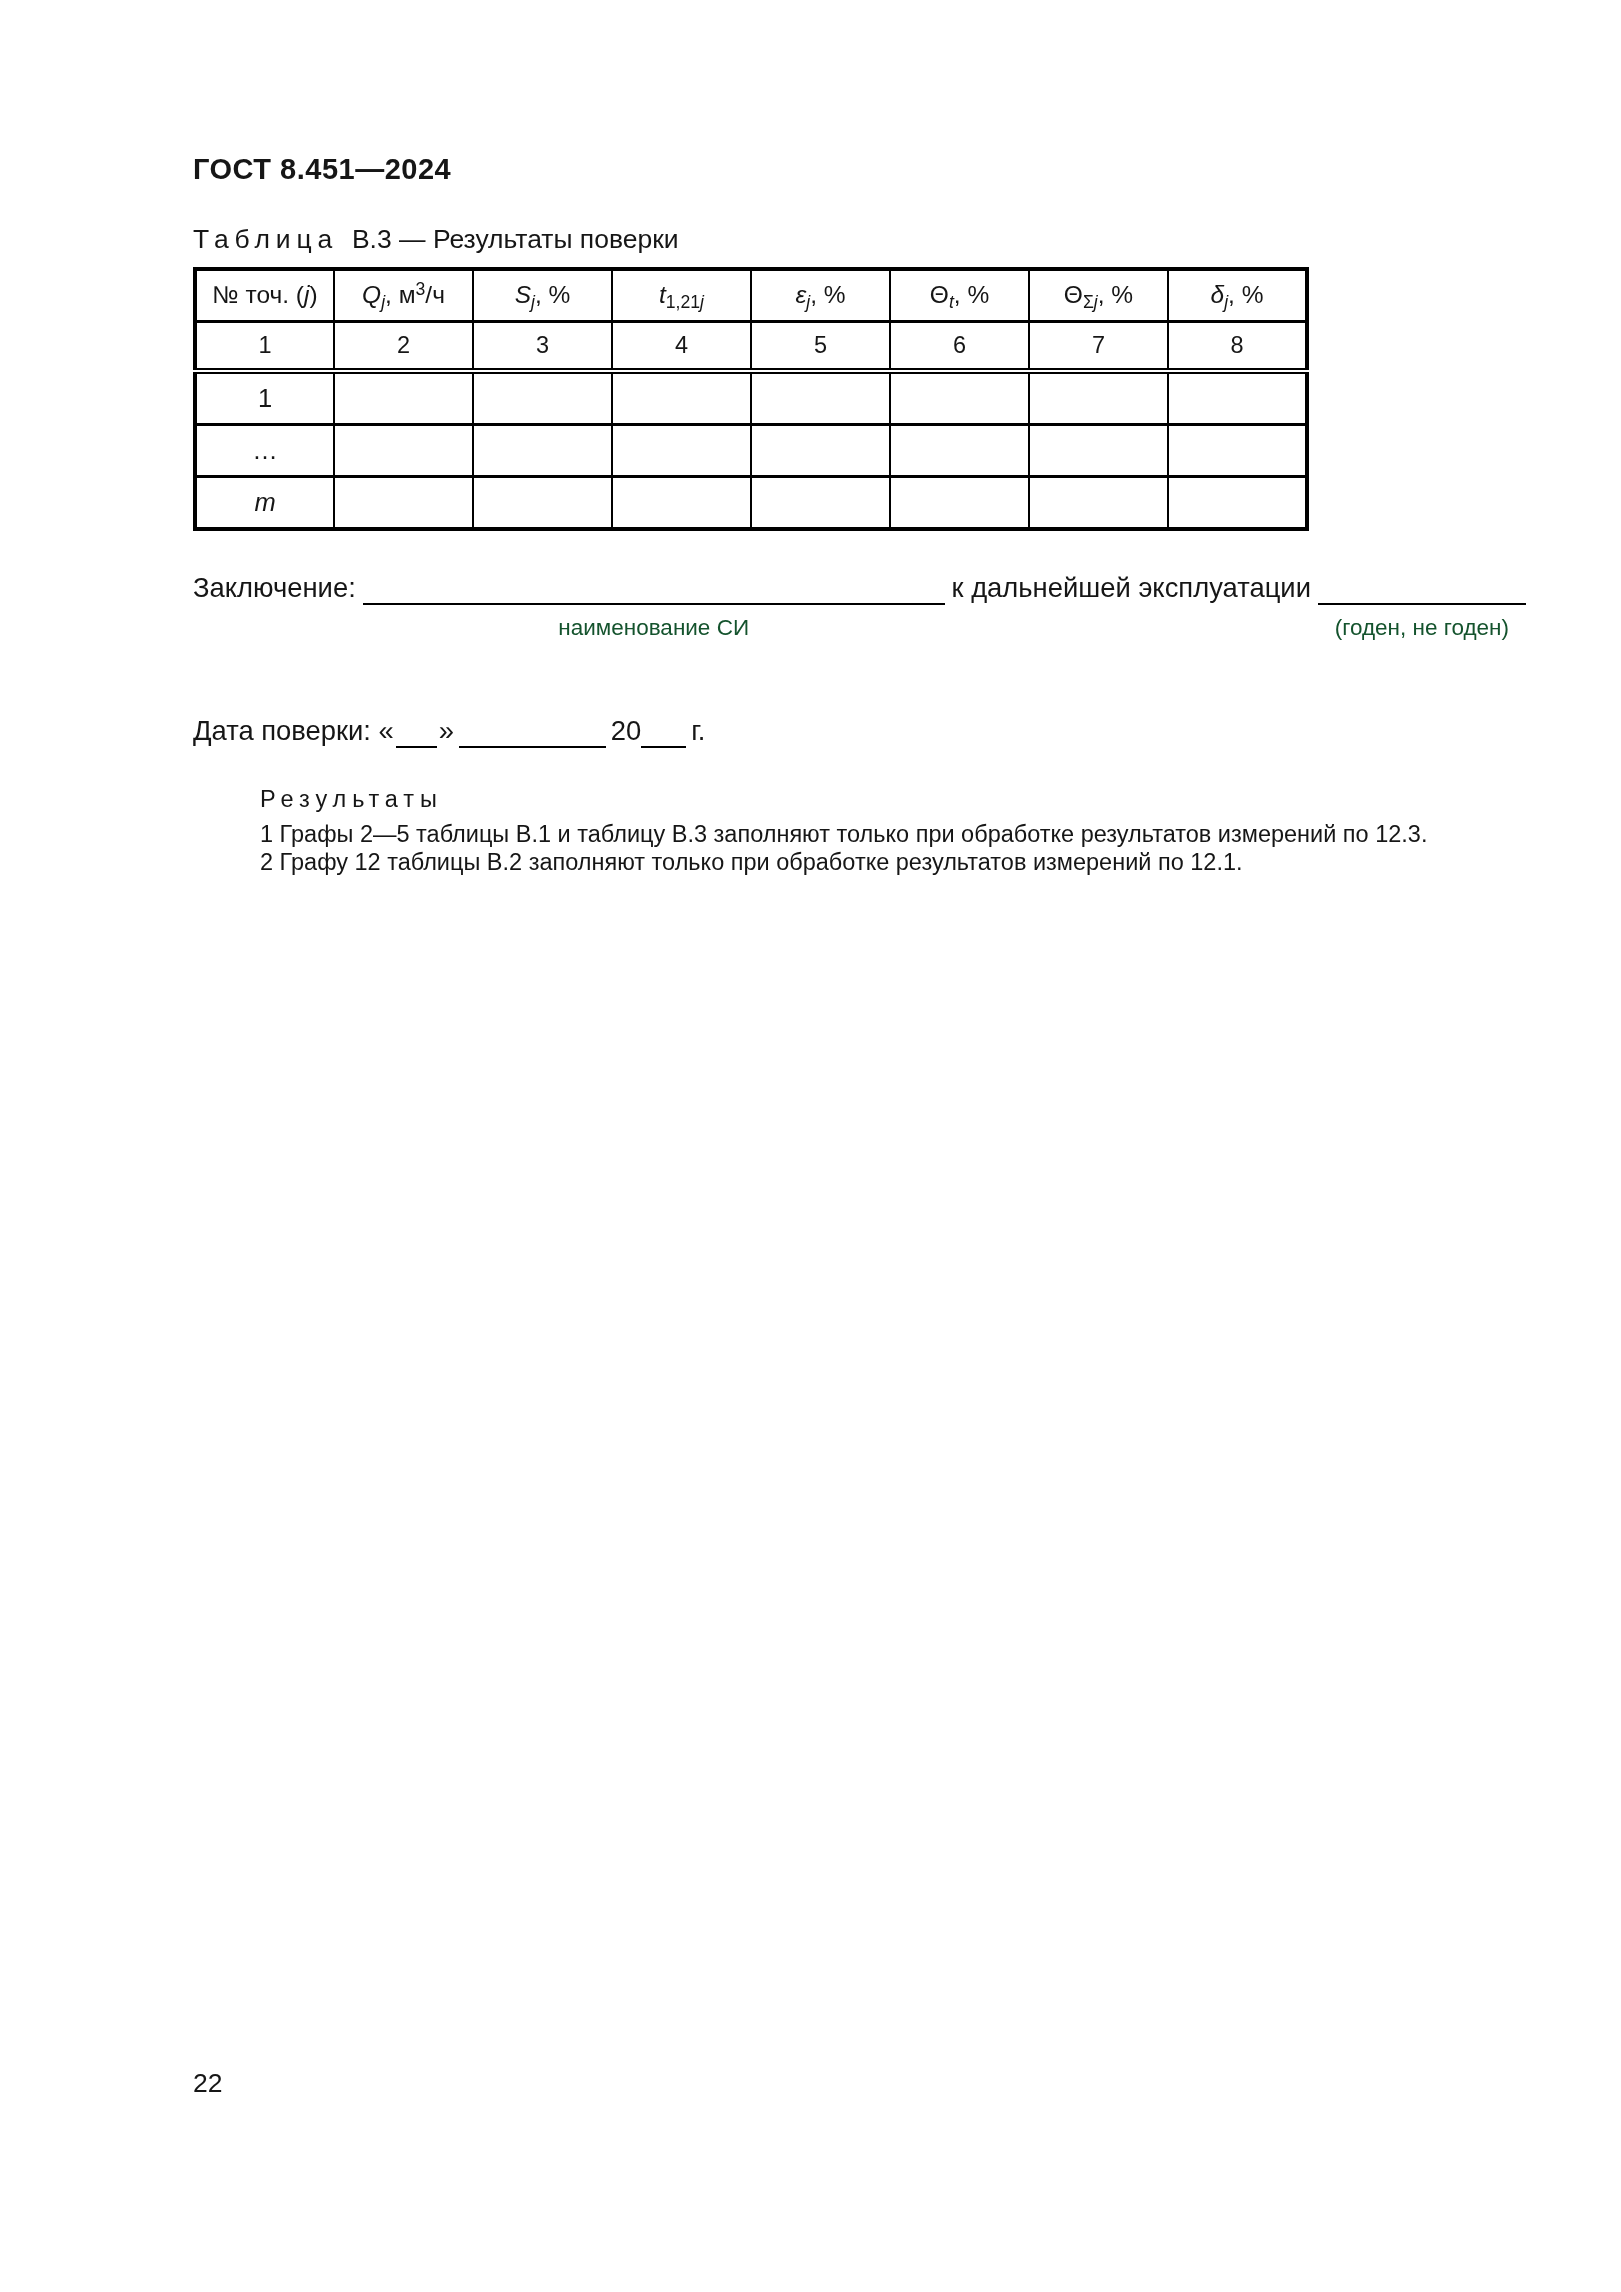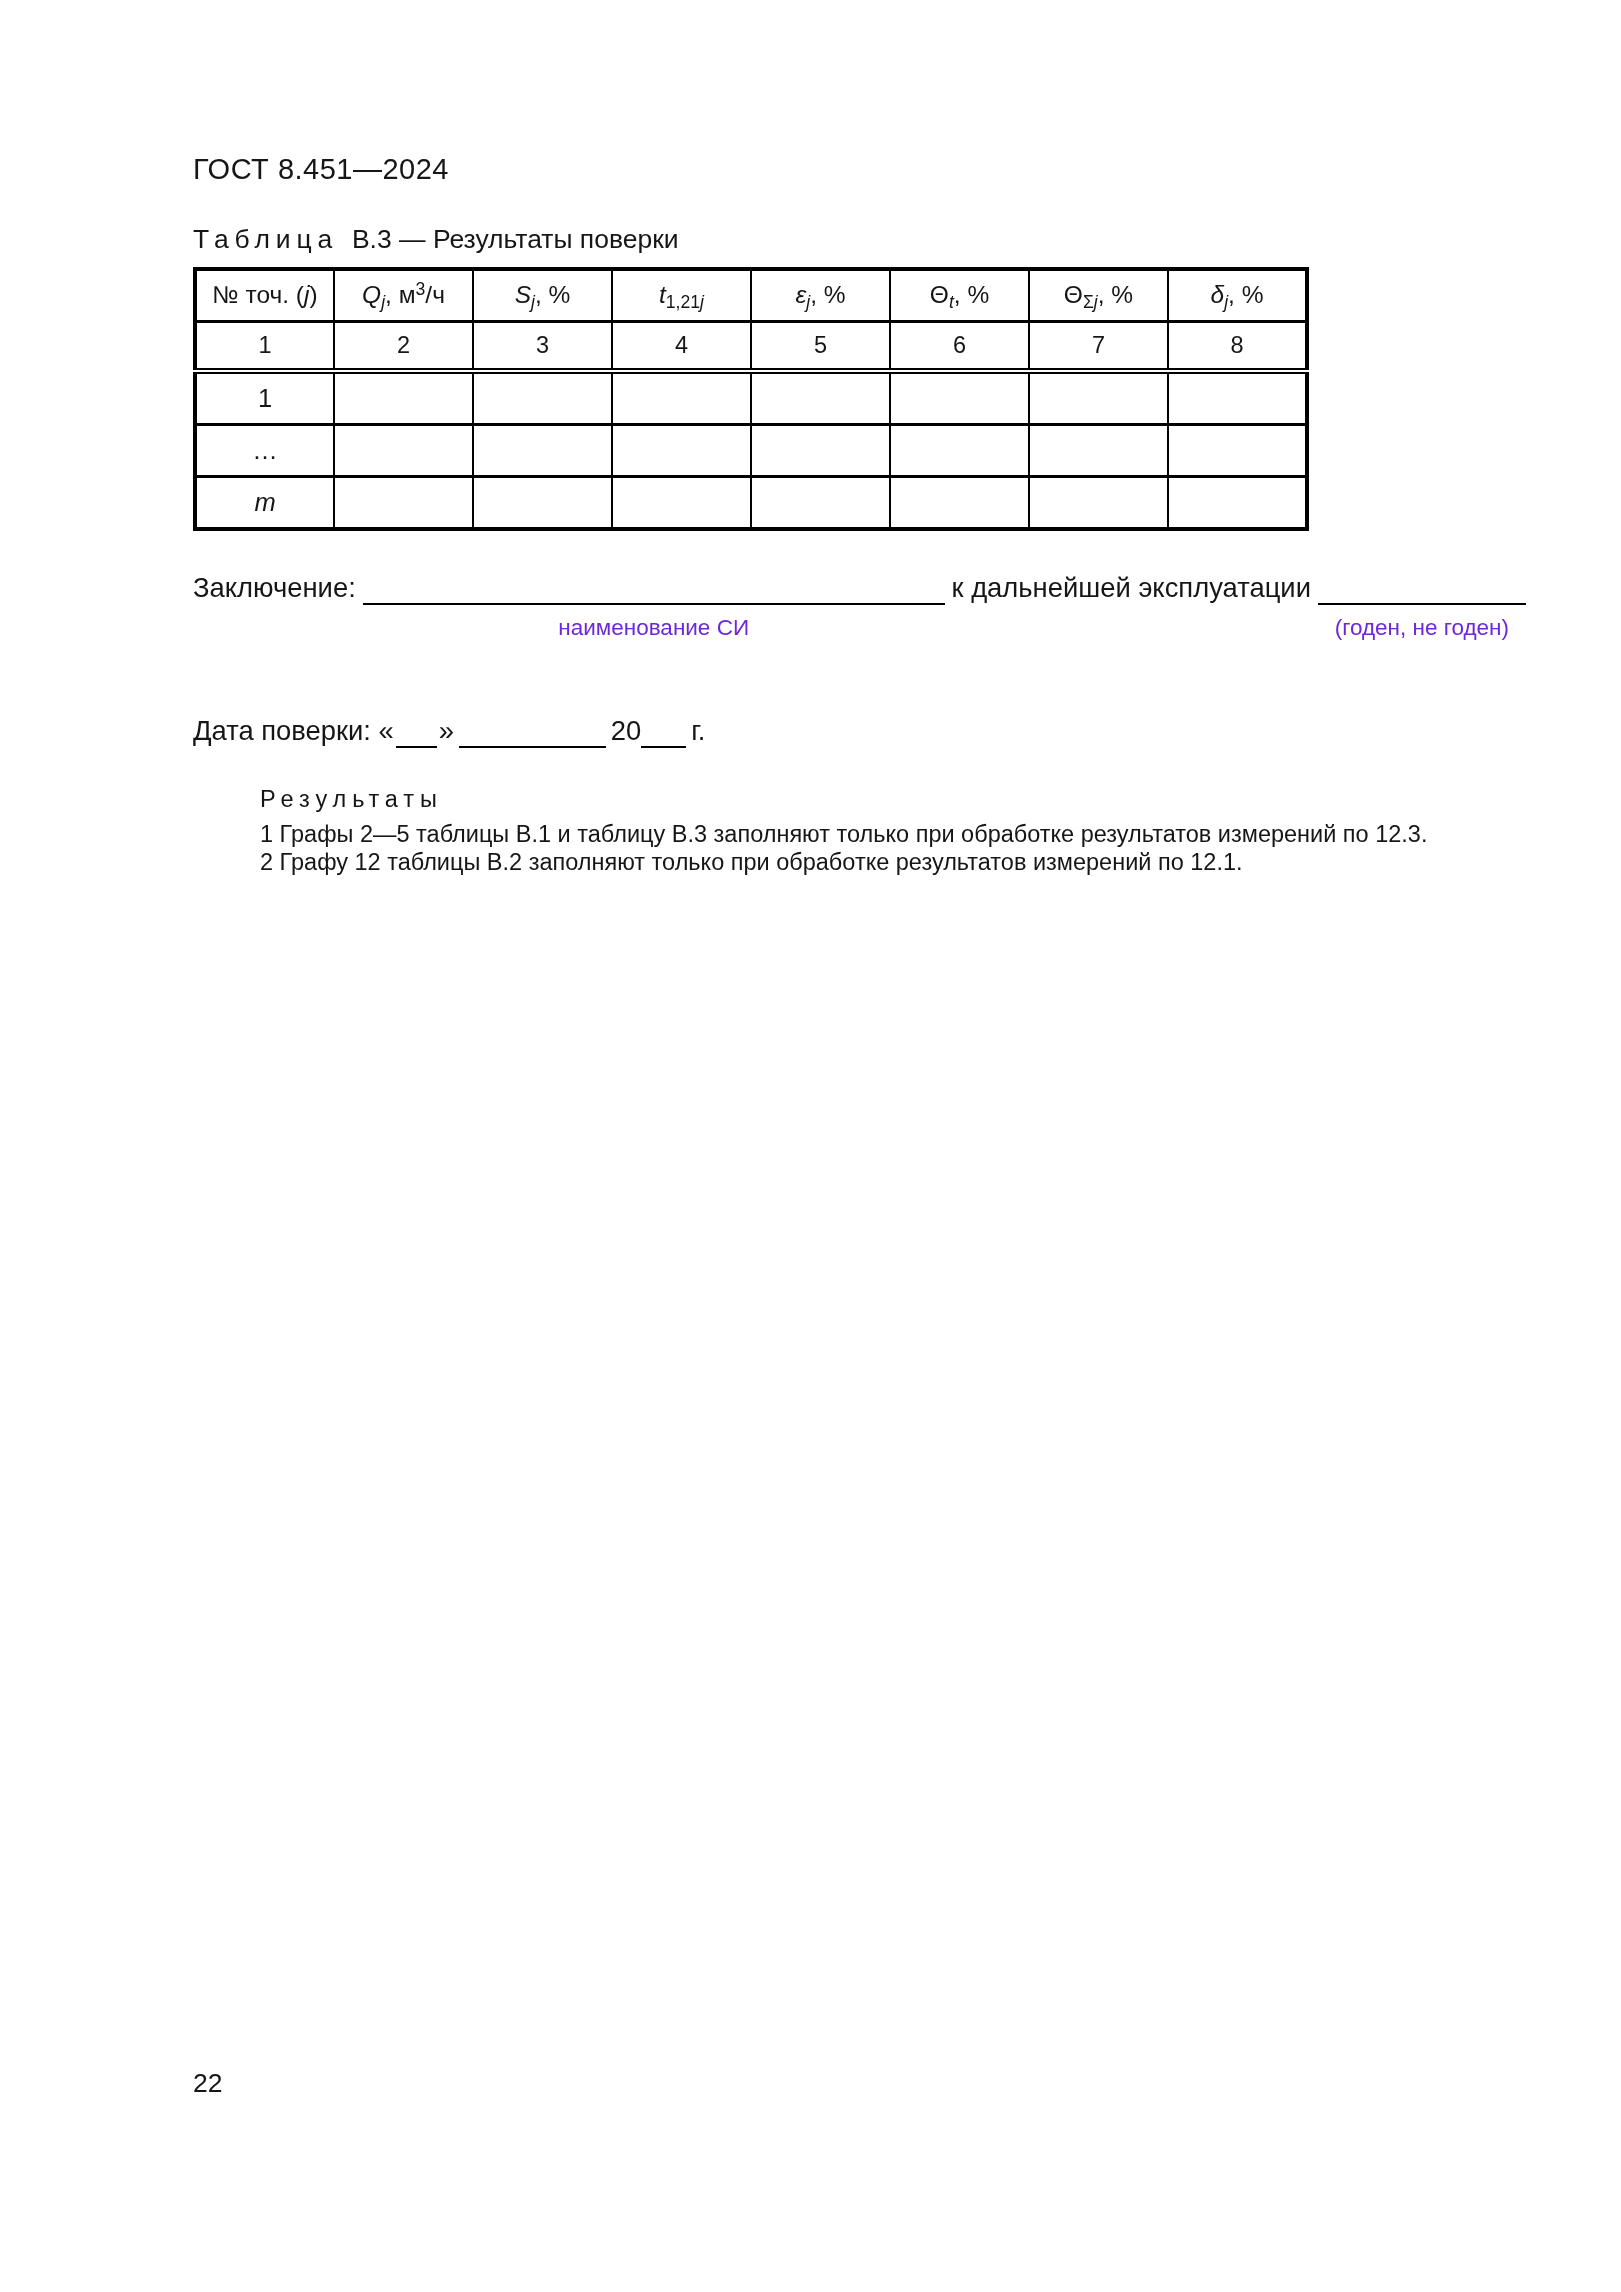--- a/index.html
+++ b/index.html
@@ -8,21 +8,21 @@
     width:1621px; height:2293px;
     margin:0 auto;
     background:#ffffff;
     color:#161616;
     font-family:"Liberation Sans","DejaVu Sans",sans-serif;
     overflow:hidden;
   }
 
   .gost-header {
     position:absolute; left:193px; top:153px;
-    font-size:29px; font-weight:normal; letter-spacing:0.5px;
+    font-size:29px; font-weight:bold; letter-spacing:0.5px;
   }
 
   .table-caption {
     position:absolute; left:193px; top:224px;
     font-size:26.5px; white-space:nowrap;
   }
   .table-caption .spaced { letter-spacing:5.9px; margin-right:13.7px;text-align:right; }
 
   table.results {
     position:absolute; left:193px; top:267px;
@@ -59,21 +59,21 @@
     font-size:27.4px; white-space:nowrap;
   }
   .blank {
     display:inline-block; position:relative;
     height:33px; vertical-align:-7.8px;
     border-bottom:2px solid #000;
     margin:0 6.9px;
   }
   .blank .caption {
     position:absolute; left:-39px; right:-39px; top:calc(100% + 11.8px);
-    text-align:center; font-size:22.5px; color:#6d28d9; white-space:nowrap;
+    text-align:center; font-size:22.5px; color:#14532d; white-space:nowrap;
   }
   .dblank { margin:0 4.9px; }
 
   .row-conclusion { top:570px; }
   .row-verifier   { top:645px; }
   .row-date       { top:713px; }
 
   .notes {
     position:absolute; left:260px; top:785px; width:1255px;
     font-size:23.5px; line-height:28px;

